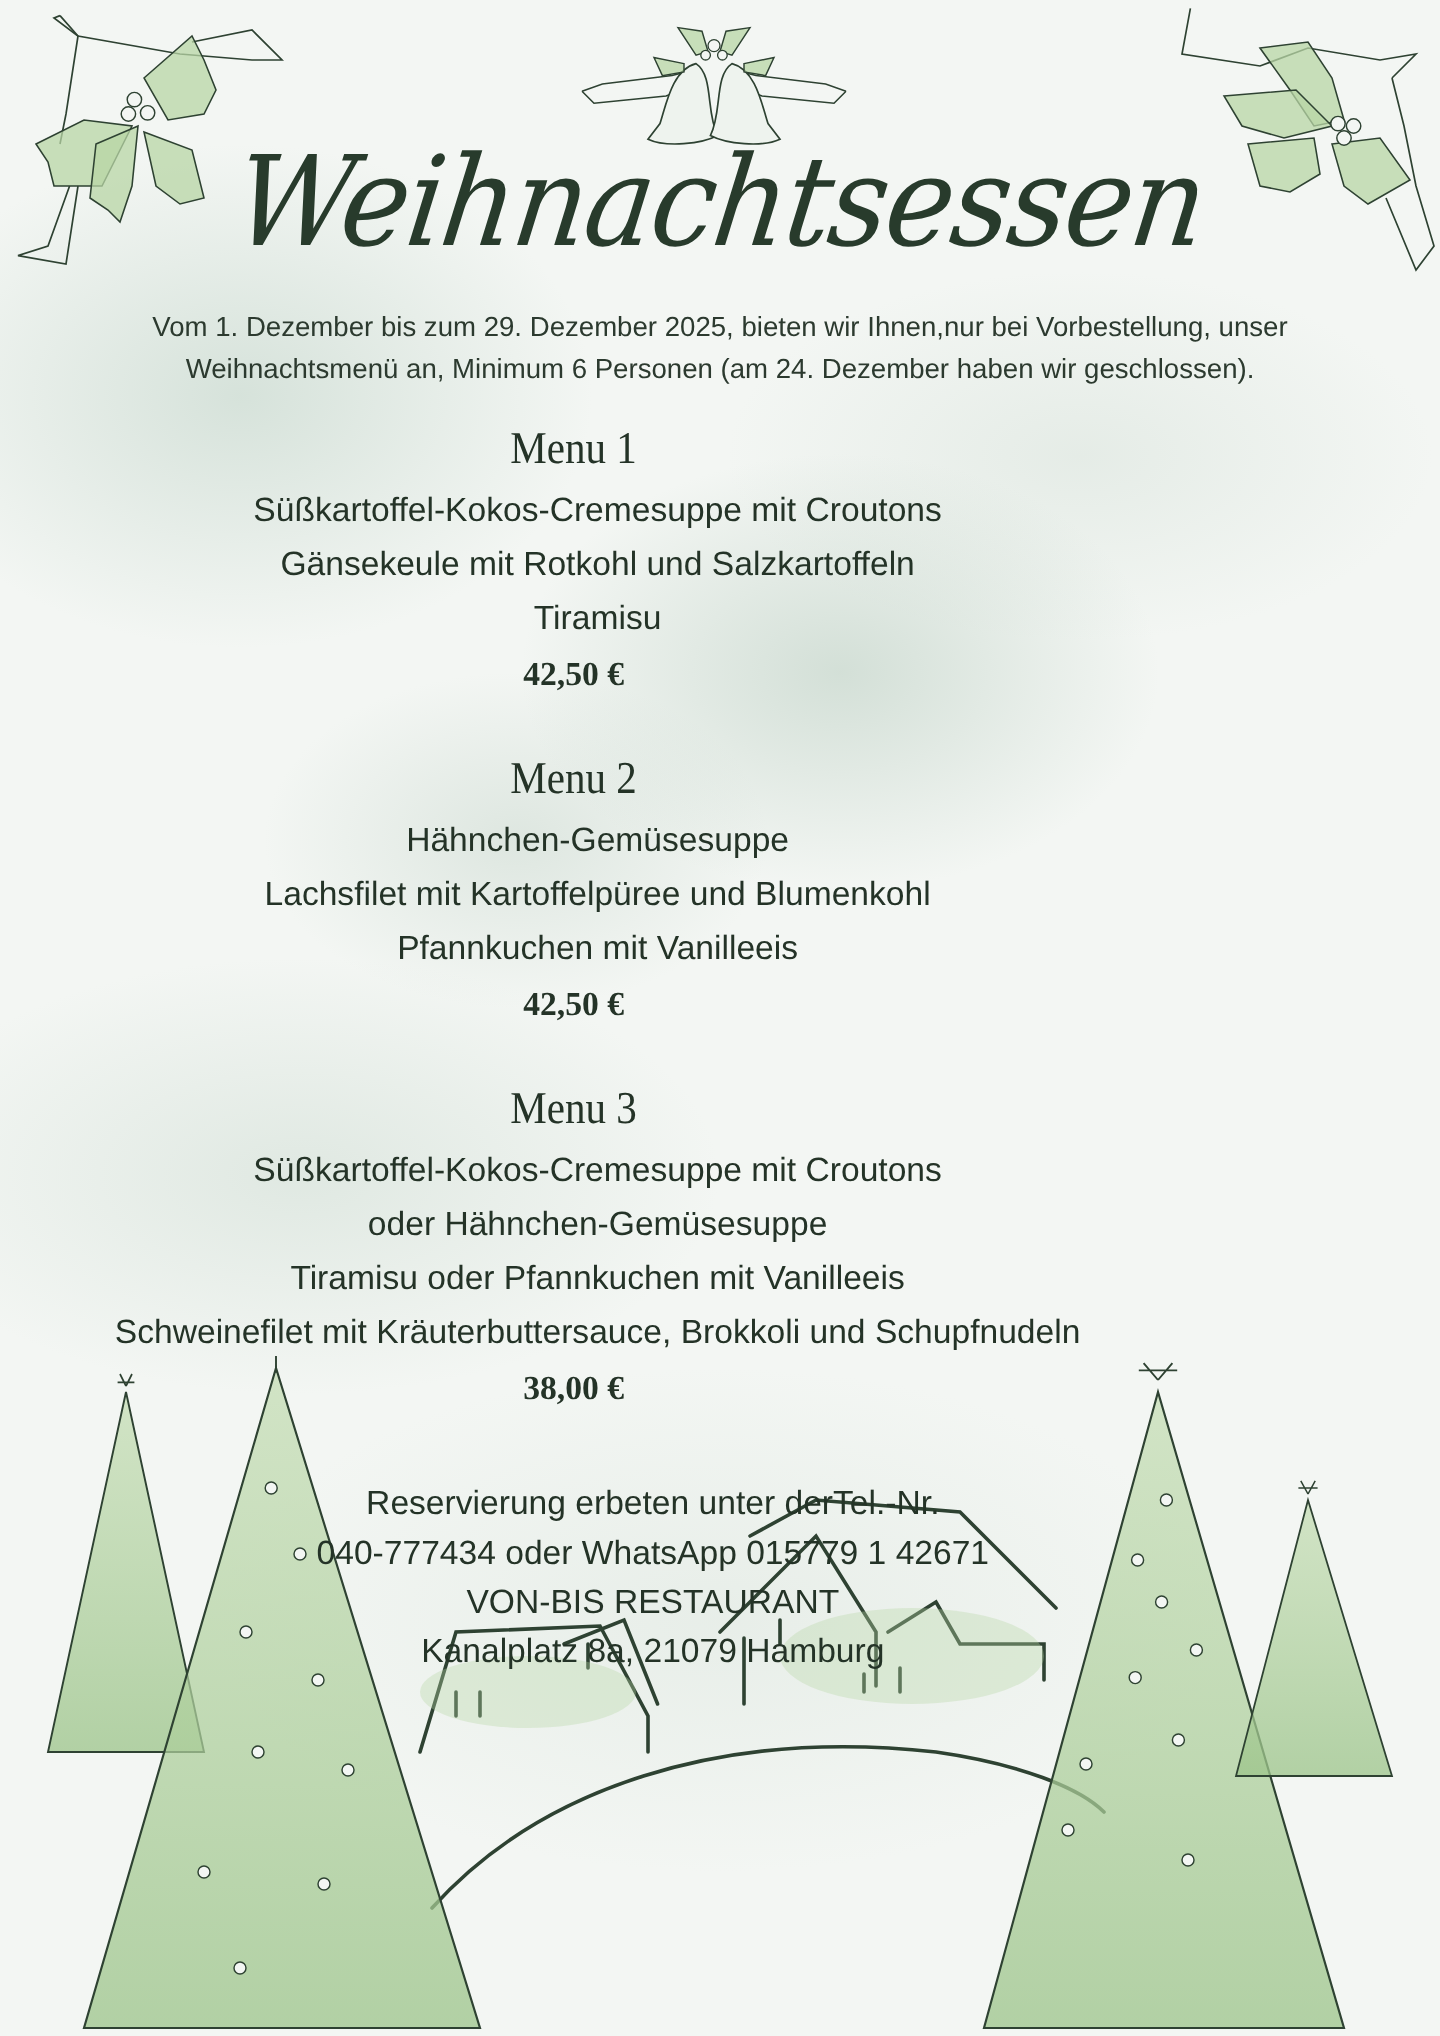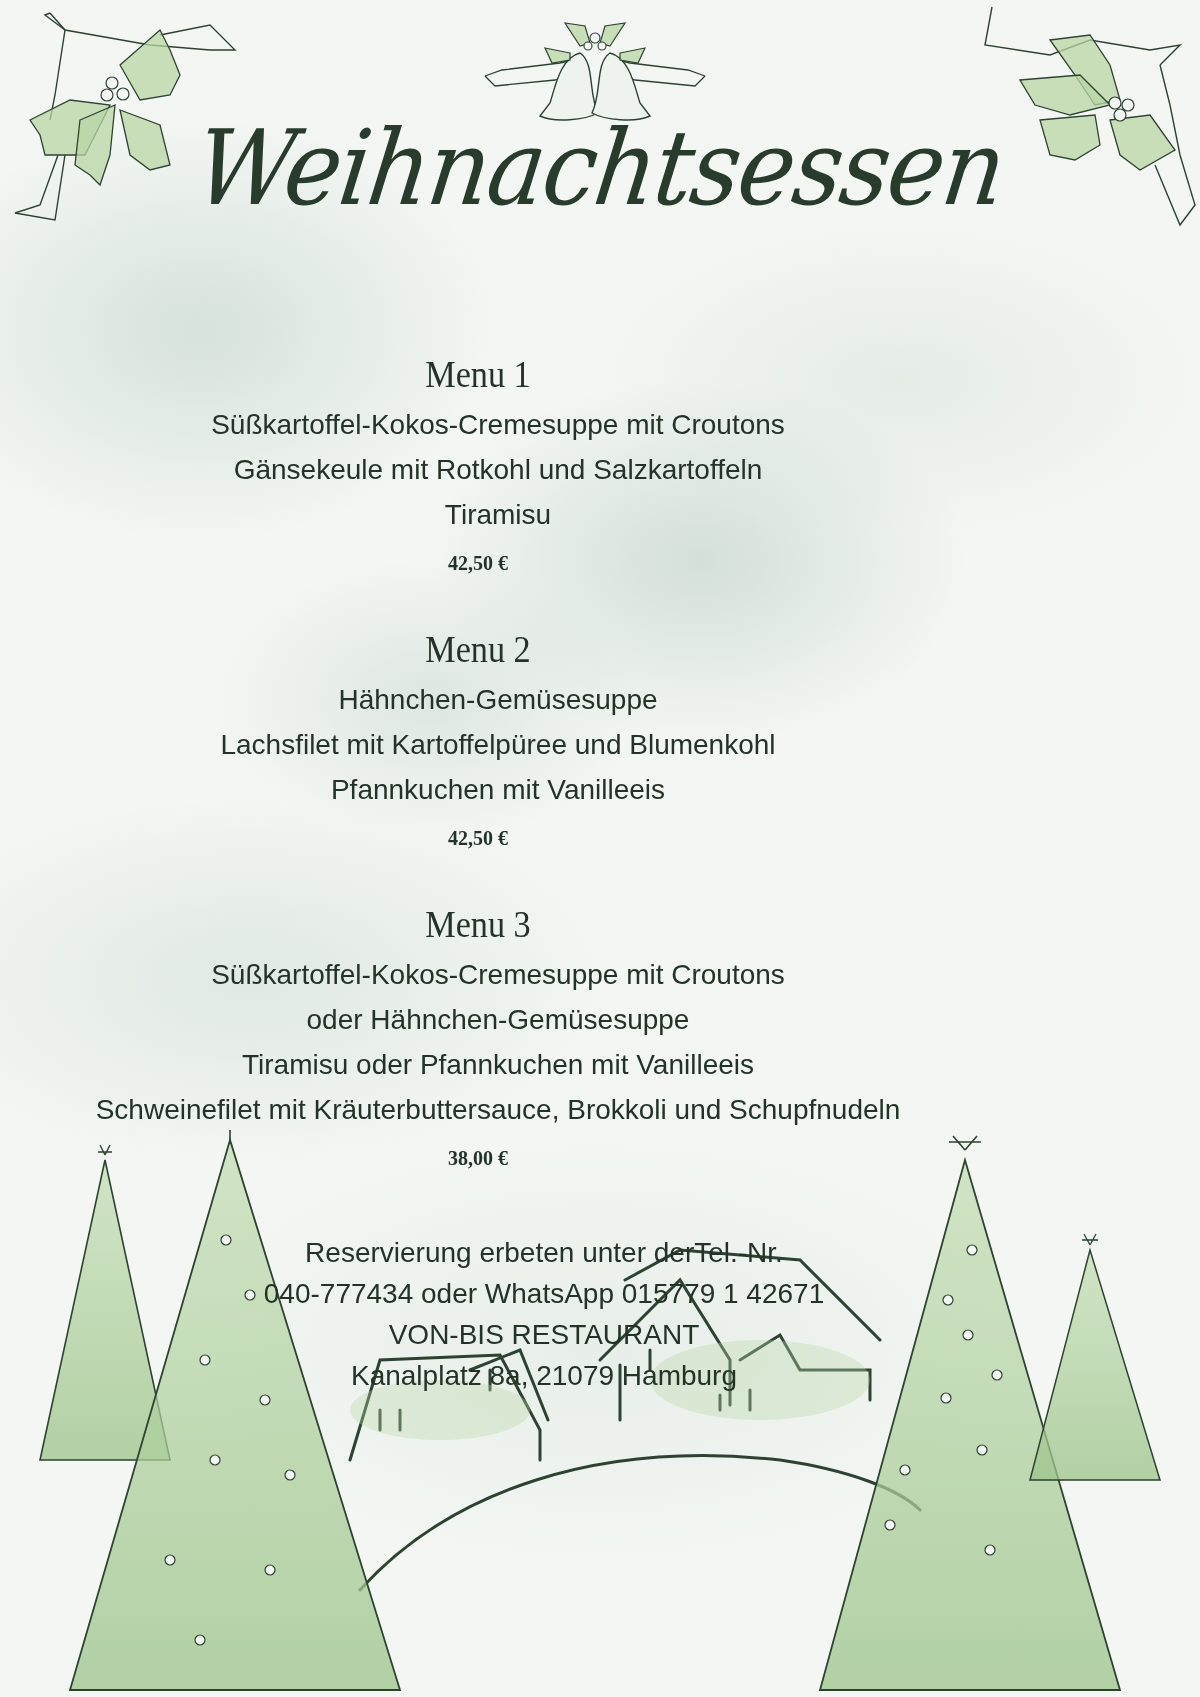--- a/index.html
+++ b/index.html
@@ -39,21 +39,21 @@
     .menu-heading {
       font-family: "Liberation Serif", serif; font-size: 38px; line-height: 44px;
       color: #243327; margin-bottom: 6px; transform: scaleX(0.9);
     }
     .dish {
       font-family: "Liberation Sans", sans-serif; font-size: 28px; line-height: 45px;
       color: #243327;
       padding-left: 40px;
     }
     .price {
-      font-family: "Liberation Serif", serif; font-weight: bold; font-size: 20px;
+      font-family: "Liberation Serif", serif; font-weight: bold; font-size: 28px;
       line-height: 40px; margin-top: 6px; color: #243327;
     }
     .contact {
       position: absolute; left: 0; width: 1088px; top: 1232px;
       font-family: "Liberation Sans", sans-serif; font-size: 28px; line-height: 41px;
       color: #243327;
     }
   </style>
 </head>
 <body>
@@ -189,20 +189,22 @@
   <g>
     <polygon points="1090,120 1030,350 1160,350" fill="url(#treeg)" stroke="#2e4232" stroke-width="1.5"></polygon>
     <path d="M1090 115 L1084 104 M1090 115 L1096 104 M1082 110 L1098 110" stroke="#2e4232" stroke-width="1.3"></path>
   </g>
 </svg>
 
 <div class="content">
   <div class="title">Weihnachtsessen</div>
 
   <div class="intro">
+    <div>Vom 1. Dezember bis zum 29. Dezember 2025, bieten wir Ihnen,nur bei Vorbestellung, unser</div>
+    <div>Weihnachtsmenü an, Minimum 6 Personen (am 24. Dezember haben wir geschlossen).</div>
   </div>
 
   <div class="menu-block" style="top:352px">
     <div class="menu-heading">Menu 1</div>
     <div class="dish">Süßkartoffel-Kokos-Cremesuppe mit Croutons</div>
     <div class="dish">Gänsekeule mit Rotkohl und Salzkartoffeln</div>
     <div class="dish">Tiramisu</div>
     <div class="price">42,50 €</div>
   </div>
 

